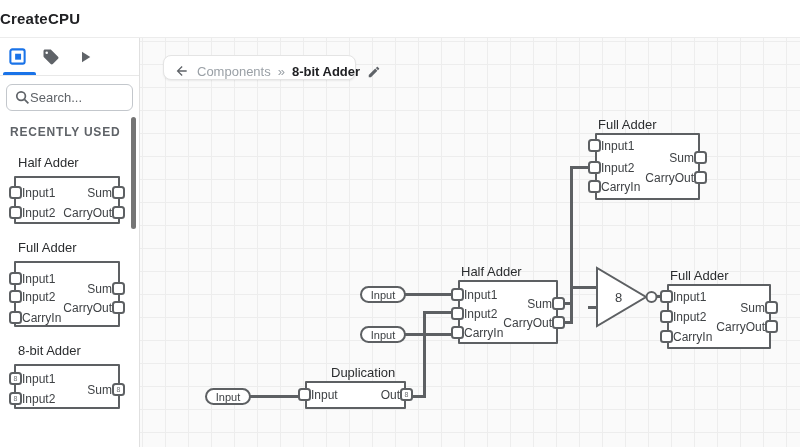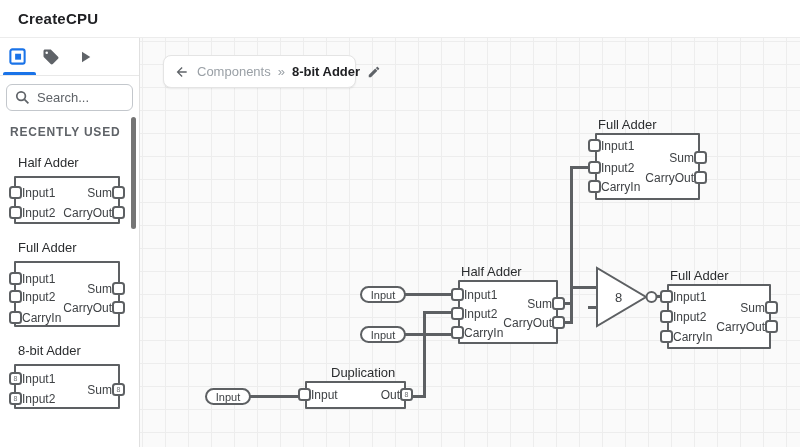--- a/index.html
+++ b/index.html
@@ -1,51 +1,51 @@
 <!DOCTYPE html>
 <html><head>
 <meta charset="utf-8">
 <style>
   * { box-sizing: border-box; margin: 0; padding: 0; }
   html,body { width:800px; height:447px; overflow:hidden; }
   body { font-family: "Liberation Sans", "DejaVu Sans", sans-serif; background:#fff; color:#202124; }
   .app { position:relative; width:800px; height:447px; overflow:hidden; display:flex; flex-direction:column; }
 
   
-  .app-header { height:38px; flex:0 0 38px; background:#fff; border-bottom:1px solid #ececec; display:flex; align-items:center; padding-left:18px; }
+  .app-header { height:38px; flex:0 0 38px; background:#fff; border-bottom:1px solid #ececec; display:flex; align-items:center; }
   .app-title { font-size:15px; font-weight:700; color:#202124; letter-spacing:.2px; }
 
   
   .content { flex:1; display:flex; min-height:0; }
   .sidebar { position:relative; width:140px; flex:0 0 140px; background:#fff; border-right:1px solid #e0e0e0; overflow:hidden; }
 
   
   .tabs { position:relative; height:38px; display:flex; align-items:center; border-bottom:1px solid #e8e8e8; }
   .tab { width:34px; height:38px; display:flex; align-items:center; justify-content:center; cursor:pointer; }
   .tab-indicator { position:absolute; left:3px; bottom:0; width:33px; height:3px; background:#1a73e8; border-radius:2px 2px 0 0; }
 
   
-  .search-box { margin:8px 6px 0 6px; height:27px; border:1.5px solid #c3c7cc; border-radius:6px; display:flex; align-items:center; padding:0 8px; gap:7px; background:#fff; }
+  .search-box { margin:8px 6px 0 6px; height:27px; border:1.5px solid #c3c7cc; border-radius:6px; display:flex; align-items:center; padding:0 8px; background:#fff; }
   .search-placeholder { font-size:13px; color:#5f6368; }
 
   
   .panel { position:relative; }
   .section-title { margin:14px 0 0 10px; font-size:12px; font-weight:700; color:#5f6368; letter-spacing:.8px; }
   .lib-comp { margin-left:14px; width:106px; }
   .lib-label { margin:16px 0 6px 4px; font-size:13px; color:#2b2d2f; }
   .lib-box { position:relative; border:2px solid #5d6063; border-radius:1px; background:#fff; width:106px; }
 
   .scroll-thumb { position:absolute; right:3px; top:79px; width:5px; height:112px; background:#757575; border-radius:3px; }
 
   
   .canvas { position:relative; flex:1; background-color:#fafafa; overflow:hidden;
     background-image: linear-gradient(#ededed 1px, transparent 1px), linear-gradient(90deg, #ededed 1px, transparent 1px);
     background-size:23px 23px; background-position:2px 3px; }
 
-  .breadcrumb-card { position:absolute; left:23px; top:17px; width:193px; height:33px; background:#fff; border:1px solid #e4e4e4; border-radius:8px; box-shadow:0 1px 2px rgba(0,0,0,.07); display:flex; align-items:center; padding:0 10px; gap:7px; }
+  .breadcrumb-card { position:absolute; left:23px; top:17px; width:193px; height:25px; background:#fff; border:1px solid #e4e4e4; border-radius:8px; box-shadow:0 1px 2px rgba(0,0,0,.07); display:flex; align-items:flex-end; padding:0 10px; gap:7px; }
   .bc-path { font-size:13px; color:#9aa0a6; cursor:pointer; }
   .bc-sep { font-size:13px; color:#9aa0a6; }
   .bc-current { font-size:13px; font-weight:700; color:#202124; white-space:nowrap; }
   .icon-btn { display:flex; align-items:center; justify-content:center; cursor:pointer; }
 
   
   .comp { position:absolute; }
   .comp-label { position:absolute; top:-16px; left:3px; font-size:13px; color:#2b2d2f; white-space:nowrap; }
   .comp-box { position:absolute; inset:0; border:2px solid #5d6063; border-radius:1px; background:#fff; }
 

